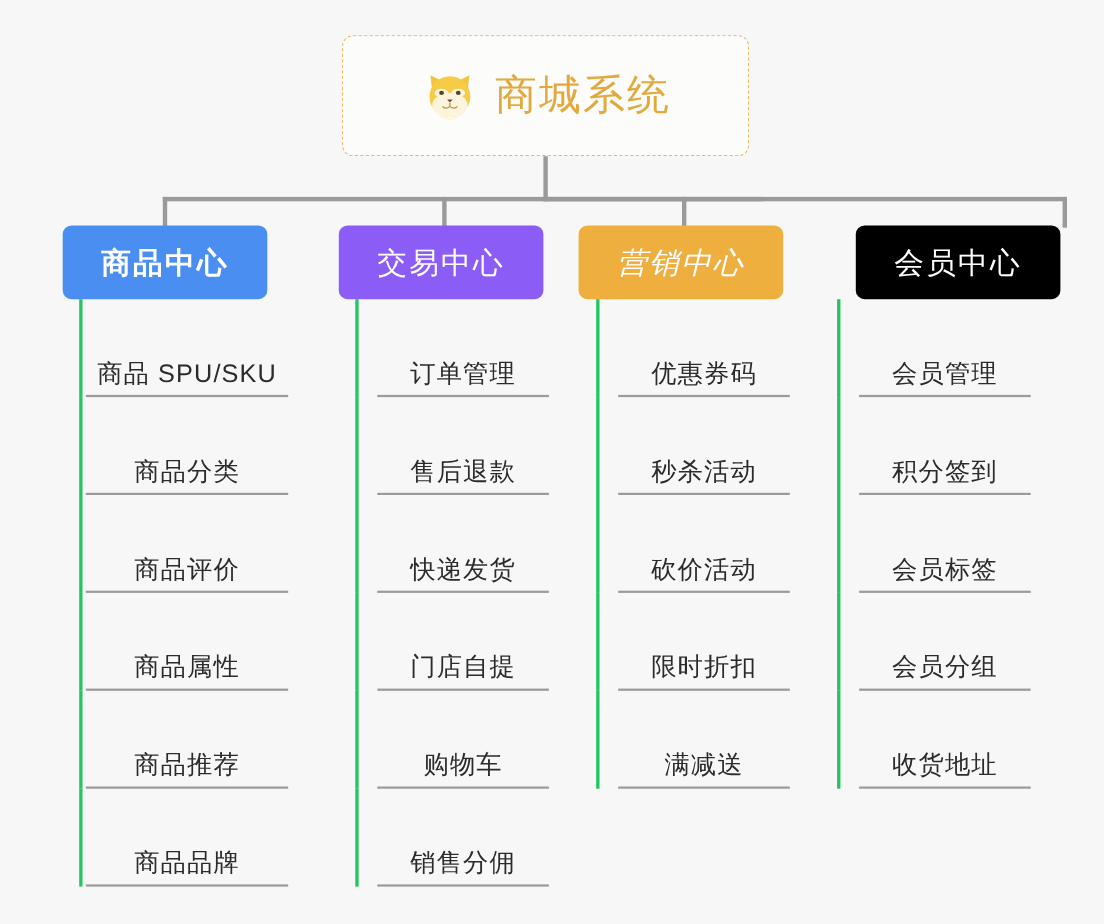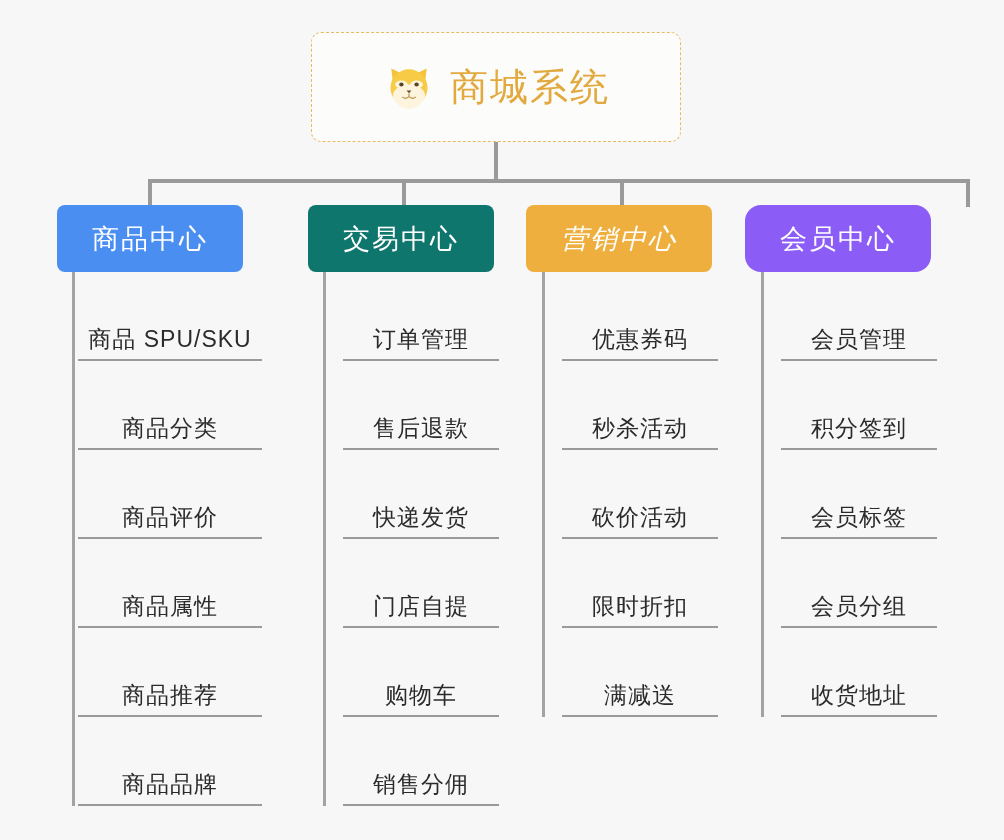--- a/index.html
+++ b/index.html
@@ -79,21 +79,21 @@
   
   .leaf-col {
     position: absolute;
     top: 272px;
     width: 190px;
   }
   .leaf {
     position: relative;
     height: 89px;
     box-sizing: border-box;
-    border-left: 3px solid #a3a3a3;
+    border-left: 3px solid #22c55e;
     display: flex;
     align-items: flex-end;
     justify-content: center;
   }
   .leaf-inner {
     position: relative;
     margin-left: 3px;
     width: 100%;
     box-sizing: border-box;
     border-bottom: 2px solid #9a9a9a;
@@ -147,33 +147,33 @@
   <div class="conn conn-v" style="left: 494px; top: 142px; height: 41px; background: rgb(154, 154, 154);"></div>
 
   <div class="conn conn-h" style="left: 148px; top: 179px; width: 546px; background: rgb(154, 154, 154);"></div>
   <div class="conn conn-h" style="left: 494px; top: 179px; width: 476px; background: rgb(154, 154, 154);"></div>
 
   <div class="conn conn-v" style="left: 148px; top: 179px; height: 28px; background: rgb(154, 154, 154);"></div>
   <div class="conn conn-v" style="left: 402px; top: 179px; height: 28px; background: rgb(154, 154, 154);"></div>
   <div class="conn conn-v" style="left: 620px; top: 179px; height: 28px; background: rgb(154, 154, 154);"></div>
   <div class="conn conn-v" style="left: 966px; top: 179px; height: 28px; background: rgb(154, 154, 154);"></div>
 
-  <div class="cat" style="left: 57px; background: rgb(74, 142, 242);">
+  <div class="cat" style="left: 57px; background: rgb(74, 142, 242); font-weight: bold;">
     <span>商品中心</span>
   </div>
 
-  <div class="cat" style="left: 308px; background: #0f766e;">
+  <div class="cat" style="left: 308px; background: #8b5cf6;">
     <span>交易中心</span>
   </div>
 
   <div class="cat" style="left: 526px; background: rgb(238, 175, 62); font-style: italic;">
     <span>营销中心</span>
   </div>
 
-  <div class="cat" style="left: 745px; background: #8b5cf6; border-radius: 16px;">
+  <div class="cat" style="left: 778px; background: #000000;">
     <span>会员中心</span>
   </div>
 
   <div class="leaf-col col0" style="left:72px;">
     <div class="leaf">
         <div class="leaf-inner">
           <span class="leaf-label">商品 SPU/SKU</span>
         </div>
       </div>
     <div class="leaf">

